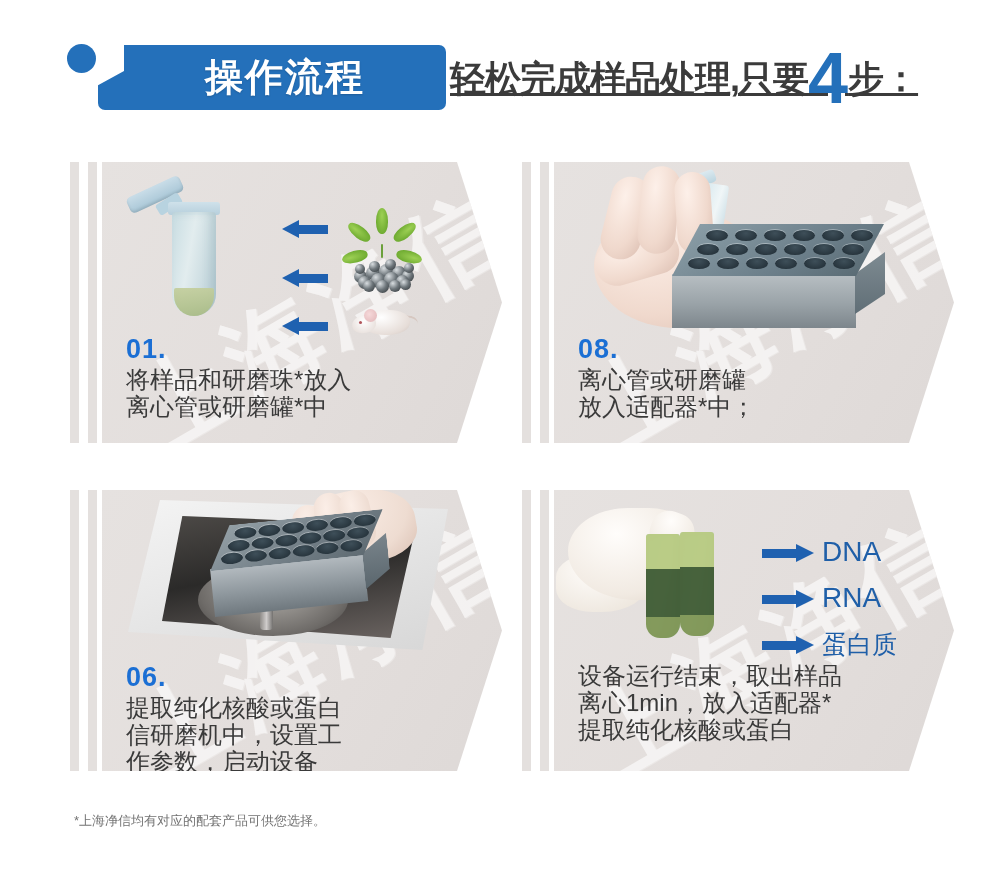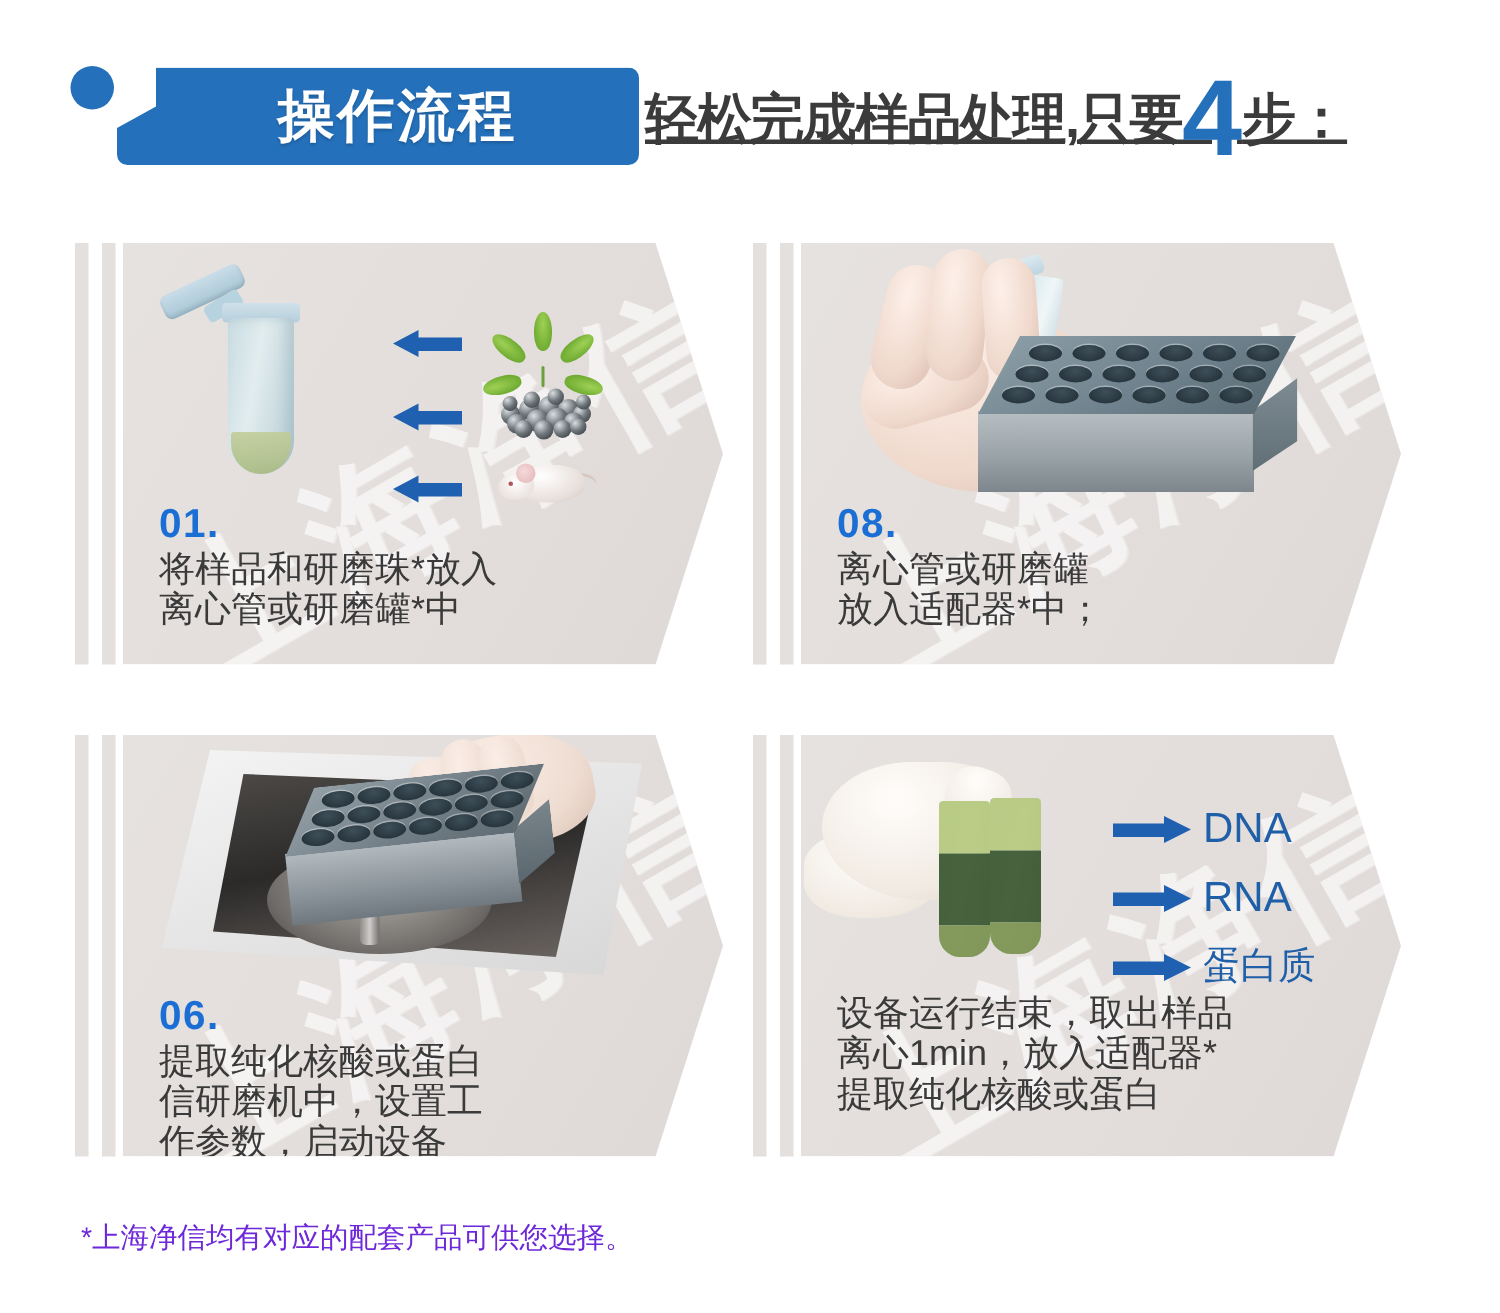--- a/index.html
+++ b/index.html
@@ -3,21 +3,21 @@
 <meta charset="utf-8">
 <style>
   html,body{margin:0;padding:0;}
   body{
     width:1000px;height:875px;
     background:#ffffff;
     font-family:"Liberation Sans","DejaVu Sans",sans-serif;
     overflow:hidden;
     position:relative;
   }
-  .page{position:absolute;inset:0;}
+  .page{position:absolute;inset:0;margin-left:20px;}
 
   
   .header{position:absolute;left:0;top:0;width:1000px;height:140px;}
   .hdr-dot{
     position:absolute;left:47px;top:44px;width:29px;height:29px;
     border-radius:50%;background:#2470ba;
   }
   .hdr-banner{
     position:absolute;left:78px;top:45px;width:348px;height:65px;
     background:#2470ba;
@@ -325,21 +325,21 @@
     position:absolute;left:268px;font-size:28px;color:#1f5fa8;
     font-weight:400;line-height:28px;white-space:nowrap;
   }
   .ol1{top:48px;}
   .ol2{top:94px;}
   .ol3{top:140px;font-size:25px;}
 
   
   .footnote{
     position:absolute;left:54px;top:812px;
-    font-size:19px;color:#6d28d9;white-space:nowrap;
+    font-size:13px;color:#737373;white-space:nowrap;
   }
 </style>
 </head>
 <body>
 
 <div class="page">
 
   <div class="header">
     <div class="hdr-dot"></div>
     <div class="hdr-banner"></div>

